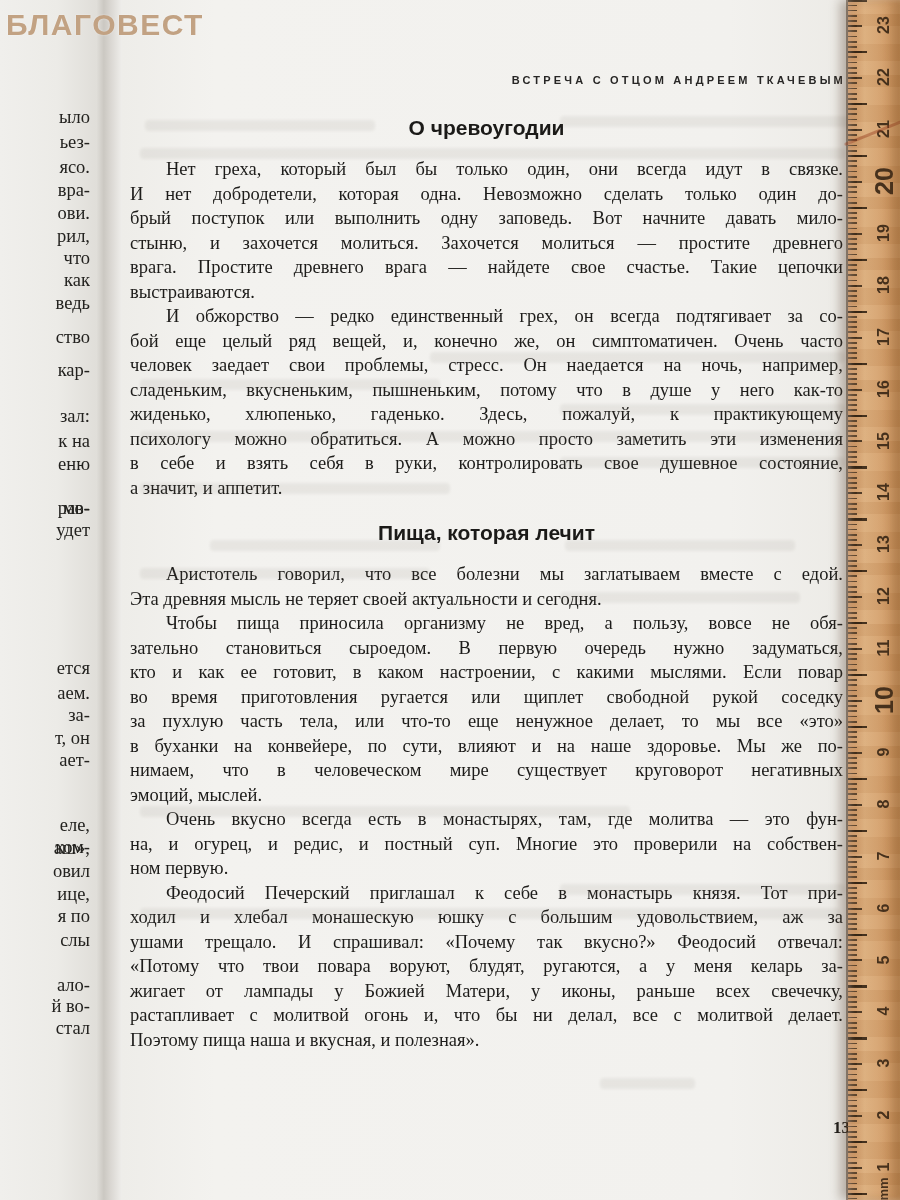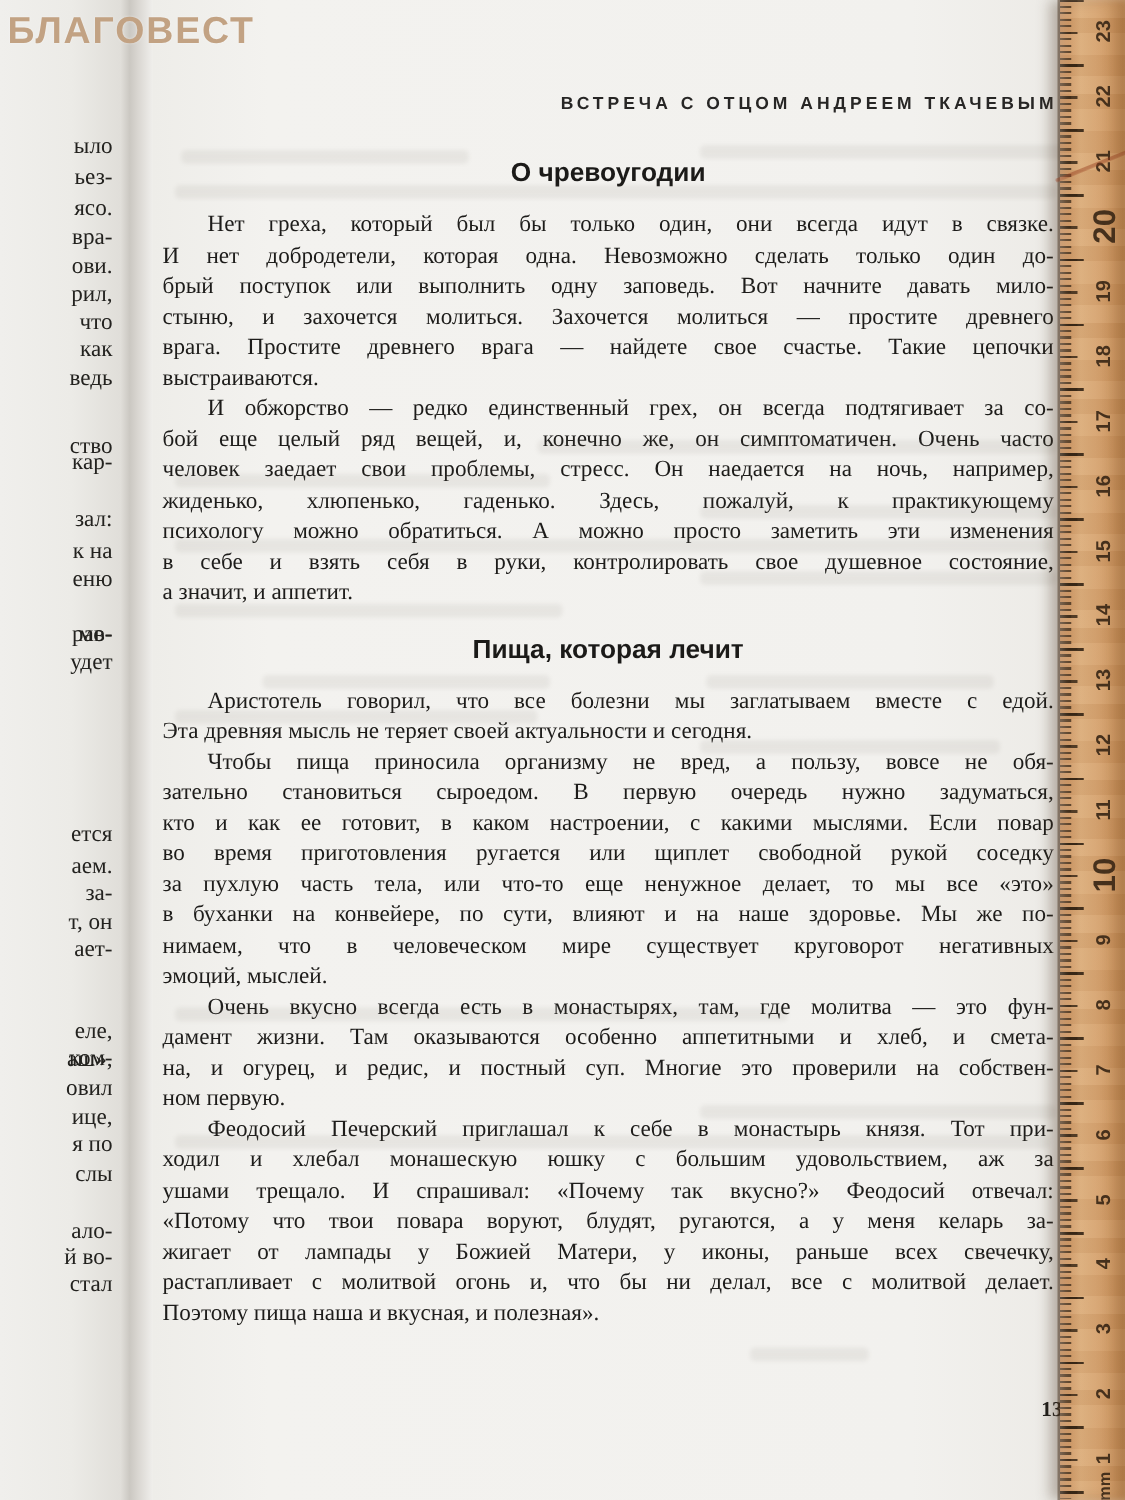--- a/index.html
+++ b/index.html
@@ -22,27 +22,27 @@
     background:linear-gradient(to right,#e2e0db 0%,#cbc8c2 30%,#d9d6d1 55%,#efeeeb 100%);
   }
   
   .main-page {
     position:absolute; left:122px; top:0; width:778px; height:1200px;
     background:linear-gradient(to right,#eeede9 0%,#f3f2ef 12%,#f2f1ee 78%,#eae8e3 100%);
   }
   .running-header {
     position:absolute; top:74px; right:54px;
     font-family:"Liberation Sans", sans-serif; font-weight:bold;
-    font-size:14px; letter-spacing:3.2px; color:#272625; white-space:nowrap;
+    font-size:11px; letter-spacing:3.2px; color:#272625; white-space:nowrap;
   }
   .content { position:absolute; top:110px; left:8px; width:713px; }
   .section-heading {
     font-family:"Liberation Sans", sans-serif; font-weight:bold;
     font-size:21px; line-height:26px; color:#1b1a18;
-    text-align:center; margin:16px 0 16px 0;
+    text-align:center; margin:5px 0 16px 0;
   }
   .section-heading:not(:first-child) { margin-top:20px; }
   .para { margin:0; }
   .line {
     font-size:18.5px; line-height:24.5px; color:#1d1c1a;
     text-align:justify; text-align-last:justify;
   }
   .line.first { text-indent:36px; }
   .line.last  { text-align-last:left; }
   .page-number {
@@ -116,21 +116,21 @@
   <div class="left-page">
       <div class="fragment" style="top: 106px;">ыло</div>
       <div class="fragment" style="top: 131px;">ьез-</div>
       <div class="fragment" style="top: 156px;">ясо.</div>
       <div class="fragment" style="top: 179px;">вра-</div>
       <div class="fragment" style="top: 202px;">ови.</div>
       <div class="fragment" style="top: 225px;">рил,</div>
       <div class="fragment" style="top: 247px;">что</div>
       <div class="fragment" style="top: 269px;">как</div>
       <div class="fragment" style="top: 292px;">ведь</div>
-      <div class="fragment" style="top: 346px;">ство</div>
+      <div class="fragment" style="top: 326px;">ство</div>
       <div class="fragment" style="top: 359px;">кар-</div>
       <div class="fragment" style="top: 405px;">зал:</div>
       <div class="fragment" style="top: 430px; text-align: right;">к на</div>
       <div class="fragment" style="top: 453px;">еню</div>
       <div class="fragment" style="top: 497px;">мо-</div>
       <div class="fragment" style="top: 497px;">рав-</div>
       <div class="fragment" style="top: 519px;">удет</div>
       <div class="fragment" style="top: 657px;">ется</div>
       <div class="fragment" style="top: 682px;">аем.</div>
       <div class="fragment" style="top: 704px;">за-</div>
@@ -159,20 +159,21 @@
           <div class="line">И нет добродетели, которая одна. Невозможно сделать только один до-</div>
           <div class="line">брый поступок или выполнить одну заповедь. Вот начните давать мило-</div>
           <div class="line">стыню, и захочется молиться. Захочется молиться — простите древнего</div>
           <div class="line">врага. Простите древнего врага — найдете свое счастье. Такие цепочки</div>
           <div class="line last">выстраиваются.</div>
         </div>
         <div class="para">
           <div class="line first">И обжорство — редко единственный грех, он всегда подтягивает за со-</div>
           <div class="line">бой еще целый ряд вещей, и, конечно же, он симптоматичен. Очень часто</div>
           <div class="line">человек заедает свои проблемы, стресс. Он наедается на ночь, например,</div>
+          <div class="line">сладеньким, вкусненьким, пышненьким, потому что в душе у него как-то</div>
           <div class="line">жиденько, хлюпенько, гаденько. Здесь, пожалуй, к практикующему</div>
           <div class="line">психологу можно обратиться. А можно просто заметить эти изменения</div>
           <div class="line">в себе и взять себя в руки, контролировать свое душевное состояние,</div>
           <div class="line last">а значит, и аппетит.</div>
         </div>
         <div class="section-heading">Пища, которая лечит</div>
         <div class="para">
           <div class="line first">Аристотель говорил, что все болезни мы заглатываем вместе с едой.</div>
           <div class="line last">Эта древняя мысль не теряет своей актуальности и сегодня.</div>
         </div>
@@ -181,21 +182,20 @@
           <div class="line">зательно становиться сыроедом. В первую очередь нужно задуматься,</div>
           <div class="line">кто и как ее готовит, в каком настроении, с какими мыслями. Если повар</div>
           <div class="line">во время приготовления ругается или щиплет свободной рукой соседку</div>
           <div class="line">за пухлую часть тела, или что-то еще ненужное делает, то мы все «это»</div>
           <div class="line">в буханки на конвейере, по сути, влияют и на наше здоровье. Мы же по-</div>
           <div class="line">нимаем, что в человеческом мире существует круговорот негативных</div>
           <div class="line last">эмоций, мыслей.</div>
         </div>
         <div class="para">
           <div class="line first">Очень вкусно всегда есть в монастырях, там, где молитва — это фун-</div>
-          <div class="line">дамент жизни. Там оказываются особенно аппетитными и хлеб, и смета-</div>
           <div class="line">на, и огурец, и редис, и постный суп. Многие это проверили на собствен-</div>
           <div class="line last">ном первую.</div>
         </div>
         <div class="para">
           <div class="line first">Феодосий Печерский приглашал к себе в монастырь князя. Тот при-</div>
           <div class="line">ходил и хлебал монашескую юшку с большим удовольствием, аж за</div>
           <div class="line">ушами трещало. И спрашивал: «Почему так вкусно?» Феодосий отвечал:</div>
           <div class="line">«Потому что твои повара воруют, блудят, ругаются, а у меня келарь за-</div>
           <div class="line">жигает от лампады у Божией Матери, у иконы, раньше всех свечечку,</div>
           <div class="line">растапливает с молитвой огонь и, что бы ни делал, все с молитвой делает.</div>

